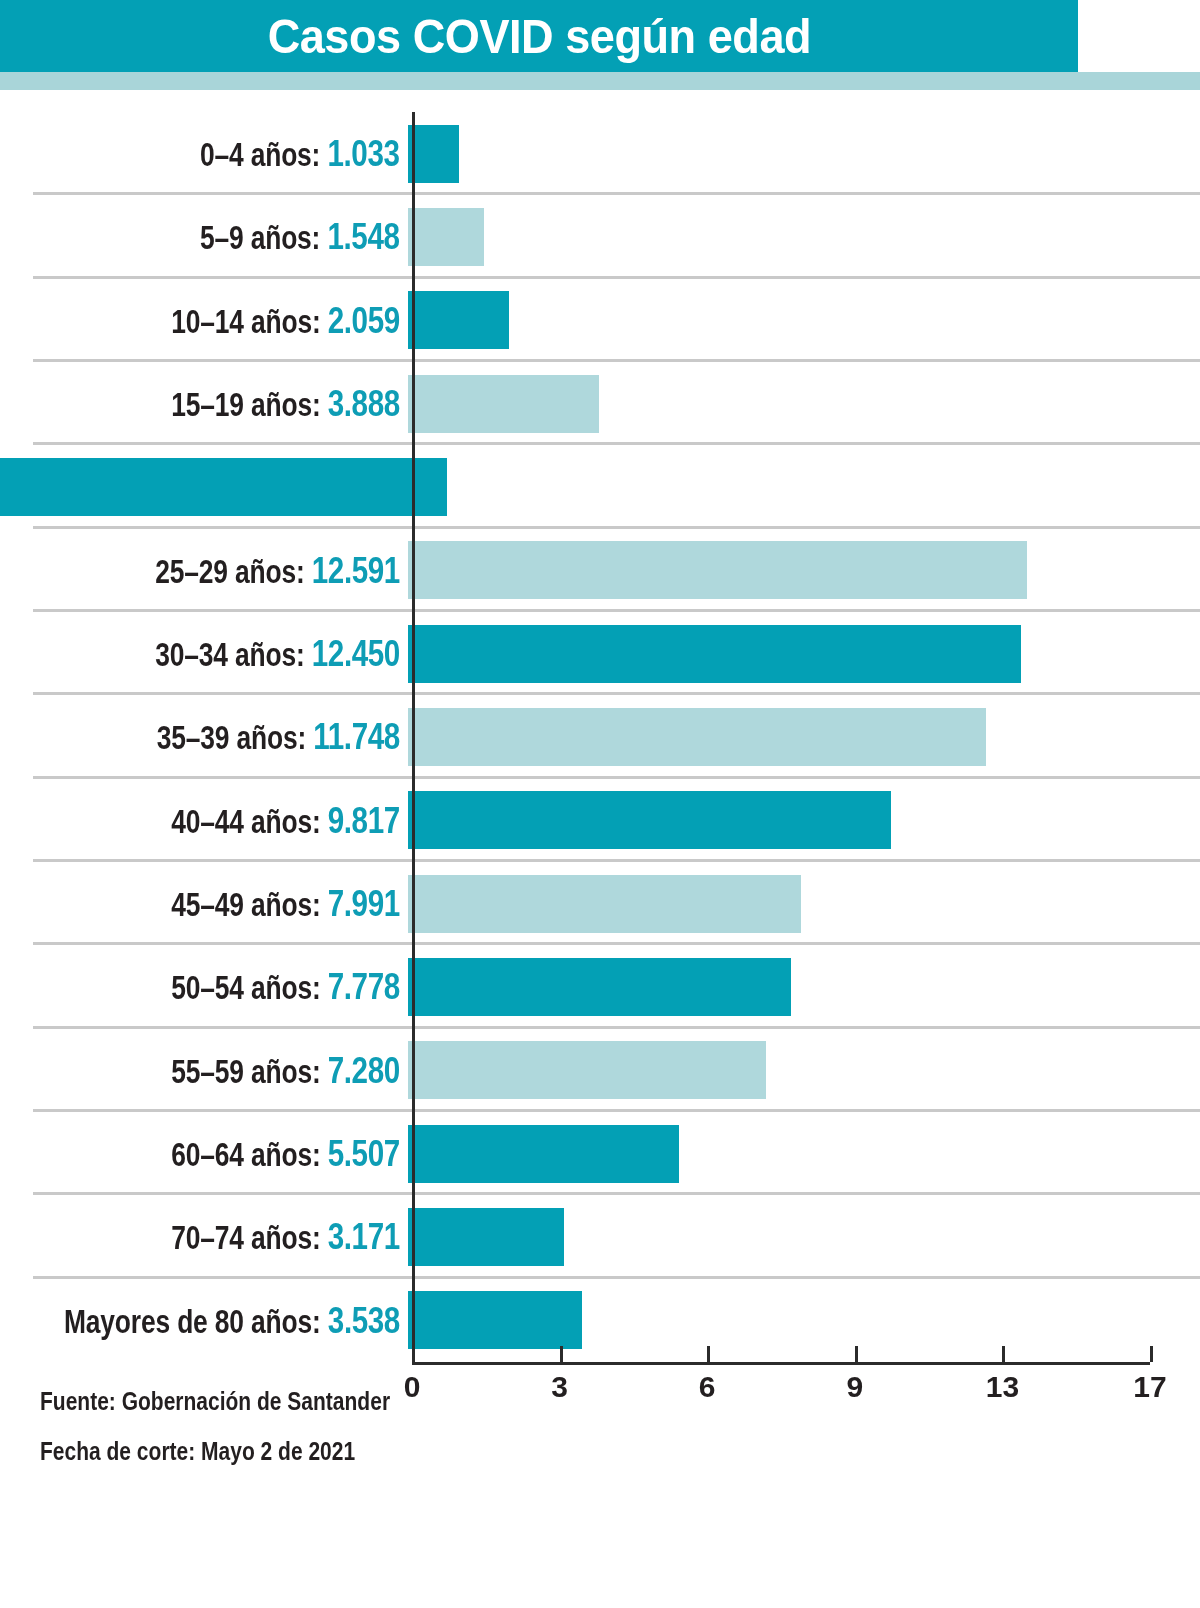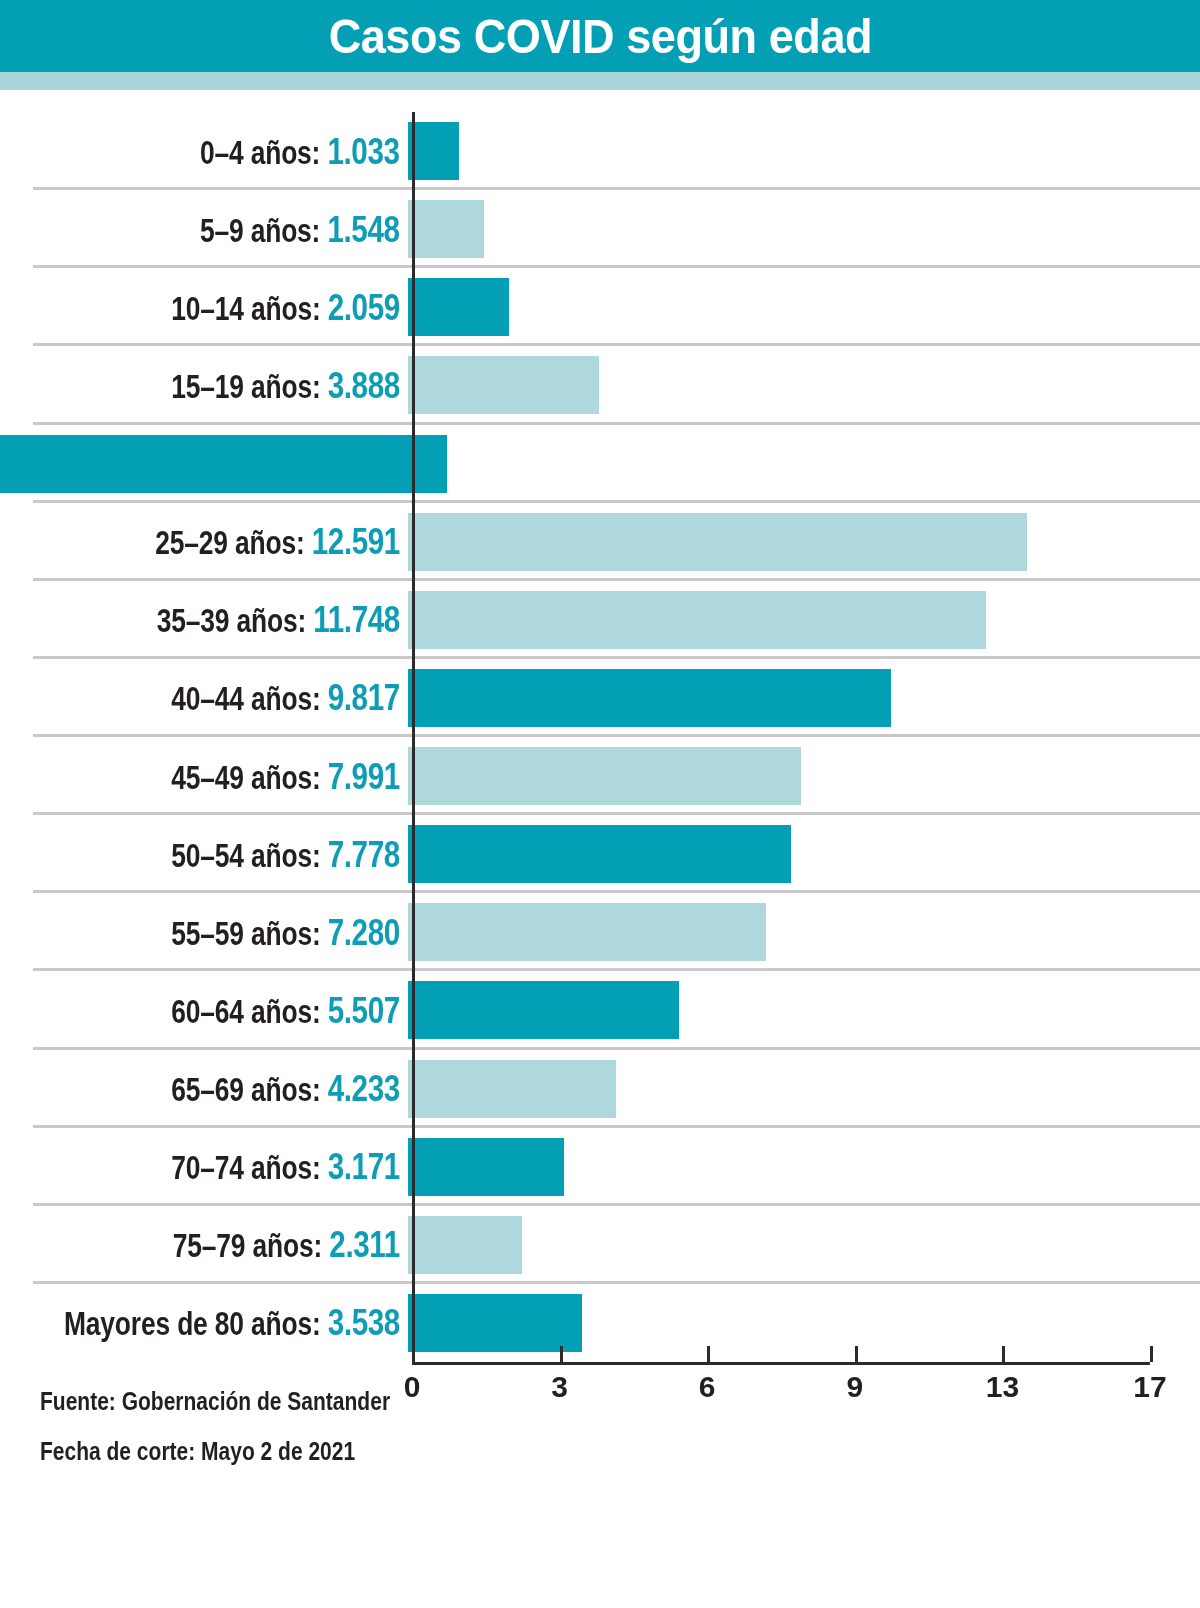--- a/index.html
+++ b/index.html
@@ -17,21 +17,21 @@
     width: 1200px;
     height: 1608px;
     background: #ffffff;
     overflow: hidden;
   }
 
   
   .header-bar {
     position: absolute;
     left: 0; top: 0;
-    width: 1200px;
+    width: 1078px;
     height: 72px;
     background: #03A0B5;
     display: flex;
     align-items: center;
     justify-content: center;
   }
   .header-title {
     color: #ffffff;
     font-family: "Liberation Sans", sans-serif;
     font-weight: 700;
@@ -251,20 +251,29 @@
           <div class="label-cell">
             <span class="label-text">25–29 años: <span class="val">12.591</span></span>
           </div>
           <div class="bar-cell">
             <div class="bar light" style="width: 619.477px;"></div>
           </div>
           <div class="sep"></div>
         </div>
         <div class="row">
           <div class="label-cell">
+            <span class="label-text">30–34 años: <span class="val">12.450</span></span>
+          </div>
+          <div class="bar-cell">
+            <div class="bar dark" style="width: 612.54px;"></div>
+          </div>
+          <div class="sep"></div>
+        </div>
+        <div class="row">
+          <div class="label-cell">
             <span class="label-text">35–39 años: <span class="val">11.748</span></span>
           </div>
           <div class="bar-cell">
             <div class="bar light" style="width: 578.002px;"></div>
           </div>
           <div class="sep"></div>
         </div>
         <div class="row">
           <div class="label-cell">
             <span class="label-text">40–44 años: <span class="val">9.817</span></span>
@@ -305,42 +314,24 @@
           <div class="label-cell">
             <span class="label-text">60–64 años: <span class="val">5.507</span></span>
           </div>
           <div class="bar-cell">
             <div class="bar dark" style="width: 270.944px;"></div>
           </div>
           <div class="sep"></div>
         </div>
         <div class="row">
           <div class="label-cell">
-            <span class="label-text">65–69 años: <span class="val">4.233</span></span>
-          </div>
-          <div class="bar-cell">
-            <div class="bar light" style="width: 208.264px;"></div>
-          </div>
-          <div class="sep"></div>
-        </div>
-        <div class="row">
-          <div class="label-cell">
             <span class="label-text">70–74 años: <span class="val">3.171</span></span>
           </div>
           <div class="bar-cell">
             <div class="bar dark" style="width: 156.013px;"></div>
-          </div>
-          <div class="sep"></div>
-        </div>
-        <div class="row">
-          <div class="label-cell">
-            <span class="label-text">75–79 años: <span class="val">2.311</span></span>
-          </div>
-          <div class="bar-cell">
-            <div class="bar light" style="width: 113.701px;"></div>
           </div>
           <div class="sep"></div>
         </div>
         <div class="row">
           <div class="label-cell">
             <span class="label-text">Mayores de 80 años: <span class="val">3.538</span></span>
           </div>
           <div class="bar-cell">
             <div class="bar dark" style="width: 174.07px;"></div>
           </div>

